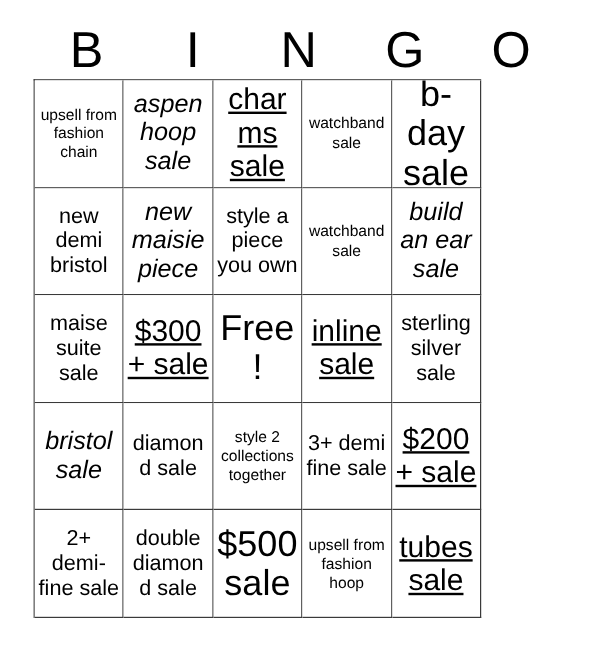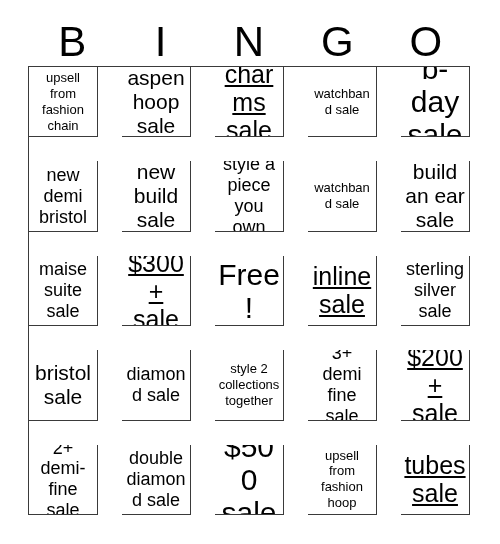--- a/index.html
+++ b/index.html
@@ -43,30 +43,29 @@
     letter-spacing: 0px;
     color: #000000;
     user-select: none;
   }
 
   
   .grid {
     position: absolute;
     left: 28px;
     top: 66px;
-    width: 442px;
+    width: 373px;
     height: 449px;
     display: grid;
     grid-template-columns: repeat(5, 1fr);
     grid-template-rows: repeat(5, 1fr);
     border-top: 1px solid #3a3a3a;
     border-left: 1px solid #3a3a3a;
     box-sizing: border-box;
     background: #ffffff;
-    gap: 24px;
   }
 
   .cell {
     border-right: 1px solid #3a3a3a;
     border-bottom: 1px solid #3a3a3a;
     box-sizing: border-box;
     display: flex;
     align-items: center;
     justify-content: center;
     text-align: center;
@@ -79,21 +78,21 @@
     display: block;
     width: 100%;
     line-height: 1.12;
     word-break: break-word;
     hyphens: none;
   }
 
   
   .fs-xs  { font-size: 13px; line-height: 1.22; }
   .fs-md  { font-size: 18px; line-height: 1.16; }
-  .fs-lg  { font-size: 21px; line-height: 1.14; }
+  .fs-lg  { font-size: 21px; line-height: 1.14; font-style: italic; }
   .fs-xl  { font-size: 25px; line-height: 1.12; text-decoration: underline; }
   .fs-xxl { font-size: 30px; line-height: 1.10; }
 </style>
 </head>
 <body>
 
 <div class="card">
 
   <div class="header-row">
     <div class="header-cell">B</div>
@@ -116,21 +115,21 @@
       <div class="cell">
         <span class="cell-text fs-xs">watchband sale</span>
       </div>
       <div class="cell">
         <span class="cell-text fs-xxl">b-day sale</span>
       </div>
       <div class="cell">
         <span class="cell-text fs-md">new demi bristol</span>
       </div>
       <div class="cell">
-        <span class="cell-text fs-lg">new build sale</span>
+        <span class="cell-text fs-lg">new maisie piece</span>
       </div>
       <div class="cell">
         <span class="cell-text fs-md">style a piece you own</span>
       </div>
       <div class="cell">
         <span class="cell-text fs-xs">watchband sale</span>
       </div>
       <div class="cell">
         <span class="cell-text fs-lg">build an ear sale</span>
       </div>

